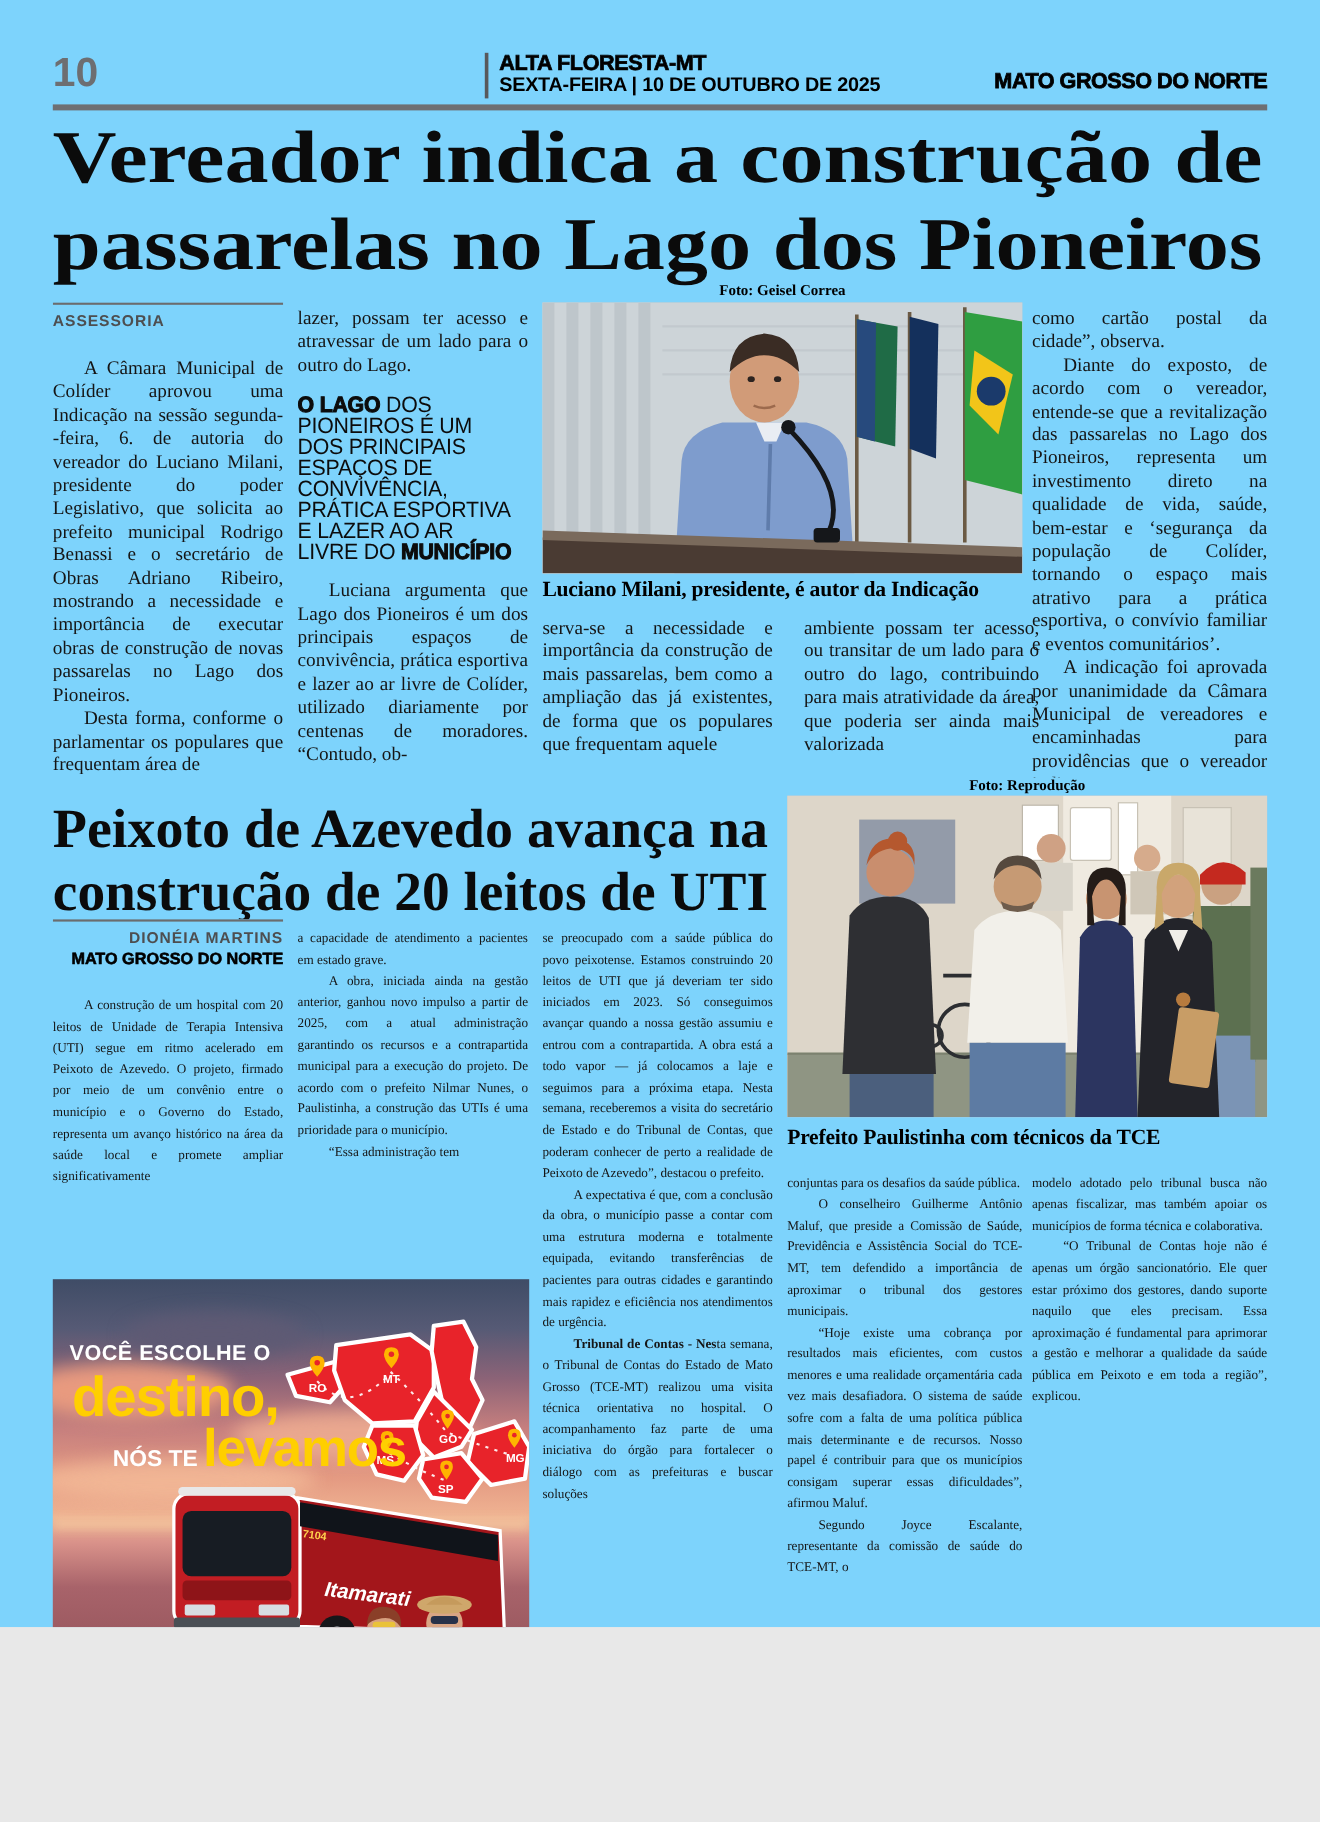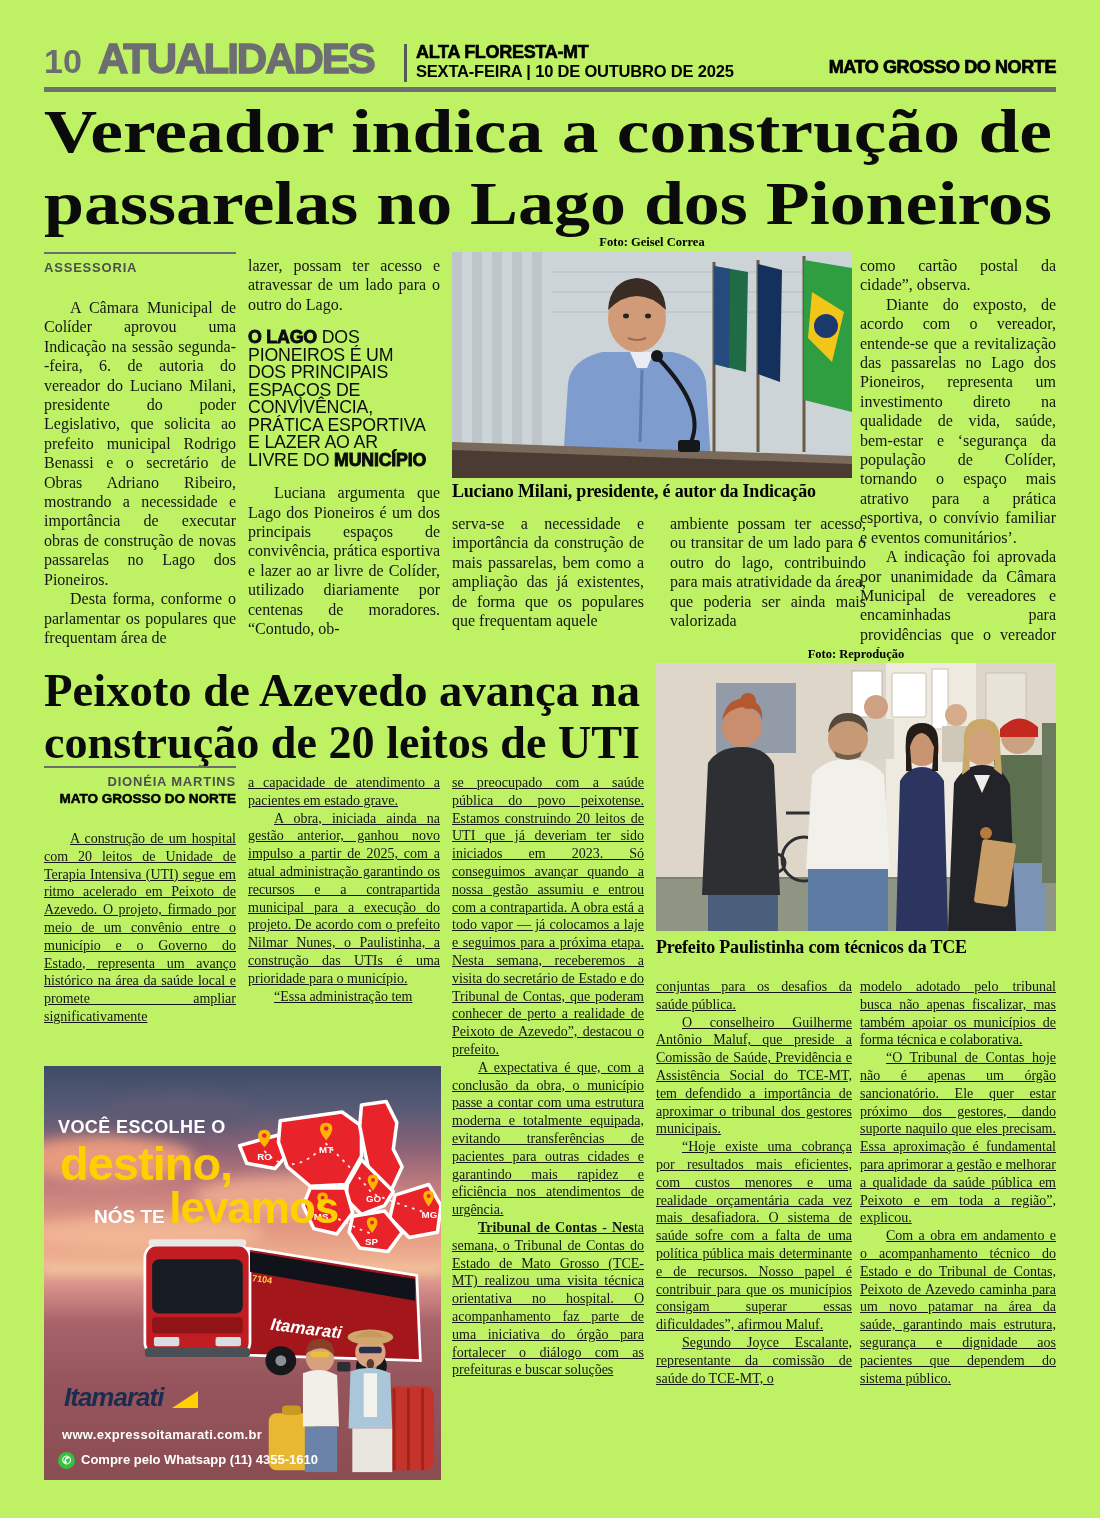--- a/index.html
+++ b/index.html
@@ -1,16 +1,16 @@
 <!DOCTYPE html>
 <html><head>
 <meta charset="utf-8">
 <style>
   html,body{margin:0;padding:0;background:#e8e8e8;}
-  #page{position:relative;width:1100px;height:1518px;background:#bef264;margin:0 auto;
+  #page{position:relative;width:1100px;height:1356px;background:#7dd3fc;margin:0 auto;
         font-family:"Liberation Sans",sans-serif;color:#111;overflow:hidden;}
 
   
   .hdr-num{position:absolute;left:44px;top:44px;font:700 34px/1 "Liberation Sans",sans-serif;color:#6d6e71;}
   .hdr-section{position:absolute;left:98px;top:38px;font:700 42px/1 "Liberation Sans",sans-serif;
                color:#6d6e71;letter-spacing:-2px;-webkit-text-stroke:1.4px #6d6e71;}
   .hdr-vbar{position:absolute;left:404px;top:44px;width:3px;height:38px;background:#58595b;}
   .hdr-city{position:absolute;left:416px;top:43px;font:700 18px/1 "Liberation Sans",sans-serif;
             letter-spacing:-0.3px;color:#000;-webkit-text-stroke:0.6px #000;}
   .hdr-date{position:absolute;left:416px;top:63px;font:700 16.5px/1 "Liberation Sans",sans-serif;
@@ -19,21 +19,21 @@
              letter-spacing:-0.4px;color:#000;-webkit-text-stroke:0.7px #000;}
   .hdr-rule{position:absolute;left:44px;top:87px;width:1012px;height:5px;background:#6e6f72;}
 
   
   .headline-svg text{font-family:"Liberation Serif",serif;font-weight:bold;fill:#0b0b0b;}
 
   
   .col{position:absolute;width:192px;overflow:hidden;}
   .body-text{font-family:"Liberation Serif",serif;text-align:justify;color:#151515;}
   .a1 .body-text,.a1.body-text{font-size:16px;line-height:19.4px;}
-  .a2 .body-text,.a2.body-text{font-size:14px;line-height:17.8px;text-decoration:underline;}
+  .a2 .body-text,.a2.body-text{font-size:11px;line-height:17.8px;}
   .body-text p{margin:0;}
   .body-text p.ind{text-indent:26px;}
   .kicker-rule{width:100%;height:2px;background:#6b6c6e;}
   .kicker{margin-top:7px;font:600 13px/1 "Liberation Sans",sans-serif;color:#4d4e50;letter-spacing:0.8px;}
   .byline-org{margin-top:4px;font:700 13.5px/1 "Liberation Sans",sans-serif;color:#000;-webkit-text-stroke:0.5px #000;}
   .pullquote{margin:14px 0 15px 0;font-family:"Liberation Sans",sans-serif;font-size:18.5px;line-height:17.5px;
              letter-spacing:-0.2px;color:#0c0c0c;transform:scaleX(0.96);transform-origin:left top;text-align:left;}
   .pullquote b{font-weight:700;-webkit-text-stroke:0.9px #0c0c0c;}
   .photo-credit{position:absolute;font:700 12.5px/1 "Liberation Serif",serif;color:#000;text-align:center;}
   .photo-caption{position:absolute;font:700 18px/1.1 "Liberation Serif",serif;color:#000;letter-spacing:-0.2px;}
@@ -58,21 +58,20 @@
   .ad-wa{position:absolute;left:14px;top:385px;font:700 13px/17px "Liberation Sans",sans-serif;color:#fff;}
   .wa-icon{display:inline-block;width:17px;height:17px;border-radius:50%;background:#35c03f;color:#fff;
            font-size:11px;line-height:17px;text-align:center;margin-right:6px;vertical-align:middle;}
 </style>
 </head>
 <body>
 
 <div id="page">
 
   <div class="hdr-num">10</div>
-  <div class="hdr-section">ATUALIDADES</div>
   <div class="hdr-vbar"></div>
   <div class="hdr-city">ALTA FLORESTA-MT</div>
   <div class="hdr-date">SEXTA-FEIRA | 10 DE OUTUBRO  DE 2025</div>
   <div class="hdr-brand">MATO GROSSO DO NORTE</div>
   <div class="hdr-rule"></div>
 
   <svg class="headline-svg" style="position:absolute;left:44px;top:96px;" width="1012" height="142">
     <text x="0" y="56" font-size="62" textLength="1008" lengthAdjust="spacingAndGlyphs">Vereador indica a construção de</text>
     <text x="0" y="128" font-size="62" textLength="1008" lengthAdjust="spacingAndGlyphs">passarelas no Lago dos Pioneiros</text>
   </svg>
@@ -271,21 +270,20 @@
       <p class="ind">O conselheiro Guilherme Antônio Maluf, que preside a Comissão de Saúde, Previdência e Assistência Social do TCE-MT, tem defendido a importância de aproximar o tribunal dos gestores municipais.</p>
       <p class="ind">“Hoje existe uma cobrança por resultados mais eficientes, com custos menores e uma realidade orçamentária cada vez mais desafiadora. O sistema de saúde sofre com a falta de uma política pública mais determinante e de recursos. Nosso papel é contribuir para que os municípios consigam superar essas dificuldades”, afirmou Maluf.</p>
       <p class="ind">Segundo Joyce Escalante, representante da comissão de saúde do TCE-MT, o</p>
     </div>
   </div>
 
   <div class="col a2" style="left:860px;top:978px;height:528px;width:196px;">
     <div class="body-text">
       <p>modelo adotado pelo tribunal busca não apenas fiscalizar, mas também apoiar os municípios de forma técnica e colaborativa.</p>
       <p class="ind">“O Tribunal de Contas hoje não é apenas um órgão sancionatório. Ele quer estar próximo dos gestores, dando suporte naquilo que eles precisam. Essa aproximação é fundamental para aprimorar a gestão e melhorar a qualidade da saúde pública em Peixoto e em toda a região”, explicou.</p>
-      <p class="ind">Com a obra em andamento e o acompanhamento técnico do Estado e do Tribunal de Contas, Peixoto de Azevedo caminha para um novo patamar na área da saúde, garantindo mais estrutura, segurança e dignidade aos pacientes que dependem do sistema público.</p>
     </div>
   </div>
 
   <div class="ad">
     <div class="cloud" style="left:-30px;top:70px;width:180px;height:46px;background:#e89a7f;"></div>
     <div class="cloud" style="left:60px;top:28px;width:150px;height:36px;background:#5e5a74;"></div>
     <div class="cloud" style="left:150px;top:110px;width:200px;height:40px;background:#f2b193;opacity:.8;"></div>
     <div class="cloud" style="left:-20px;top:150px;width:240px;height:34px;background:#f6c09c;opacity:.7;"></div>
     <div class="ad-horizon"></div>
 

